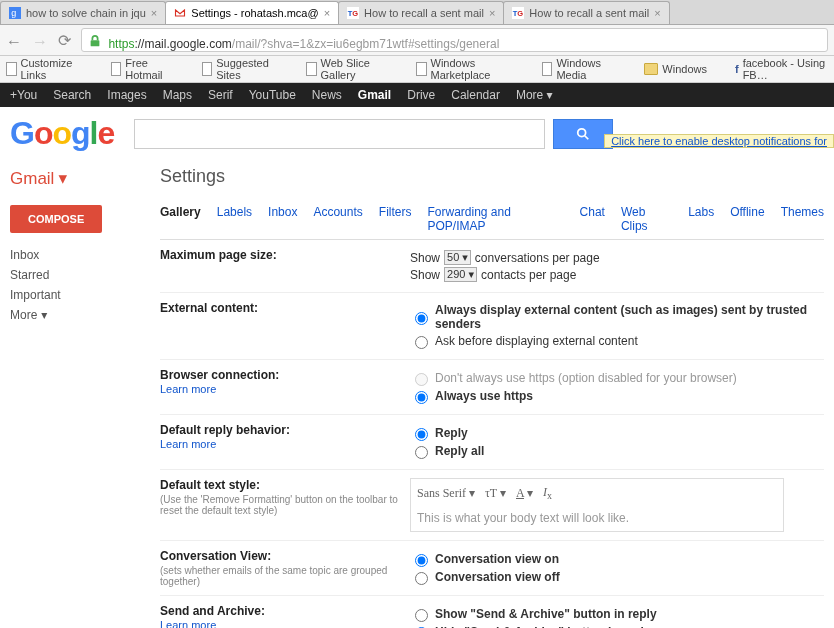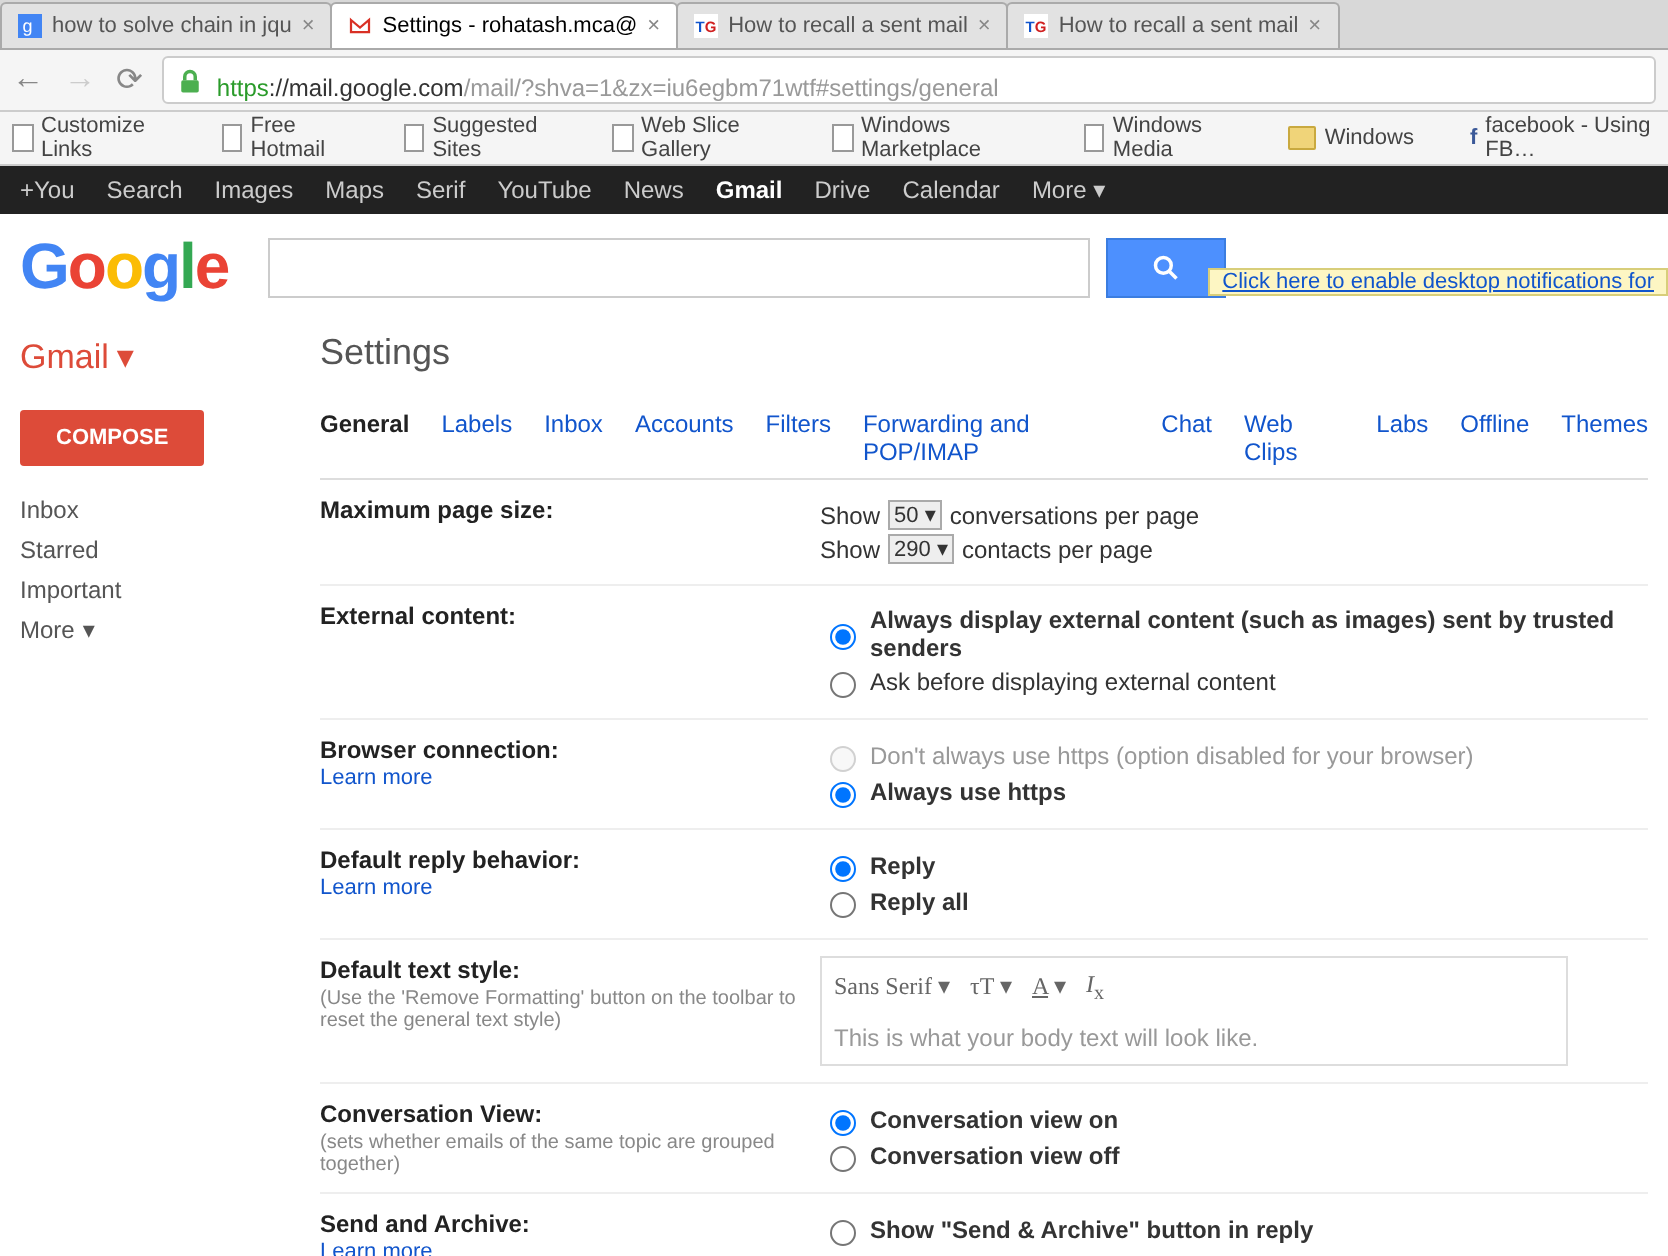--- a/index.html
+++ b/index.html
@@ -299,21 +299,21 @@
       <div class="side-item">Important</div>
       <div class="side-item more">
           <span>More</span>
           <span>▾</span>
         </div>
     </div>
 
     <div class="main">
       <div class="settings-title">Settings</div>
       <div class="tabrow">
-        <span class="sel">General</span>
+        <span class="sel">Gallery</span>
         <a>Labels</a>
         <a>Inbox</a>
         <a>Accounts</a>
         <a>Filters</a>
         <a>Forwarding and POP/IMAP</a>
         <a>Chat</a>
         <a>Web Clips</a>
         <a>Labs</a>
         <a>Offline</a>
         <a>Themes</a>
@@ -379,21 +379,21 @@
           <div class="line">
               <input type="radio" style="">
               <b>Reply all</b>
             </div>
         </div>
       </div>
 
       <div class="setting-row">
         <div class="setting-label">
           <span>Default text style:</span>
-          <span class="sub">(Use the 'Remove Formatting' button on the toolbar to reset the general text style)</span>
+          <span class="sub">(Use the 'Remove Formatting' button on the toolbar to reset the default text style)</span>
         </div>
         <div class="setting-body">
           <div class="text-style-box">
             <div class="ts-toolbar">
               <span><span>Sans Serif</span> ▾</span>
               <span>τT ▾</span>
               <span><u>A</u> ▾</span>
               <span><i>I</i><sub>x</sub></span>
             </div>
             <div class="ts-preview">This is what your body text will look like.</div>

